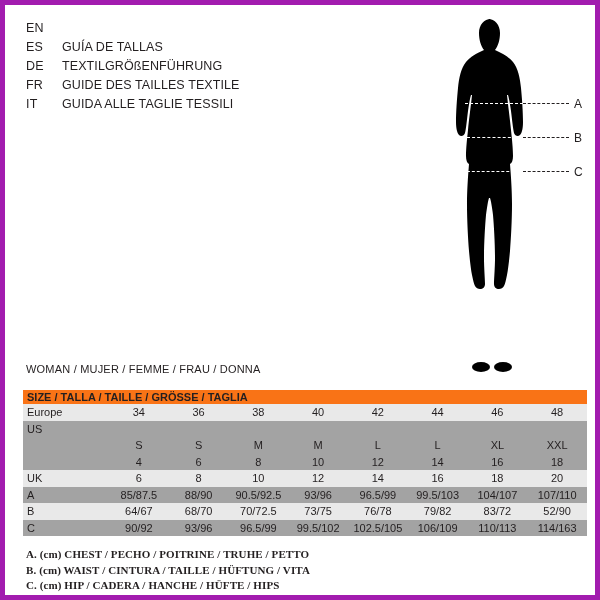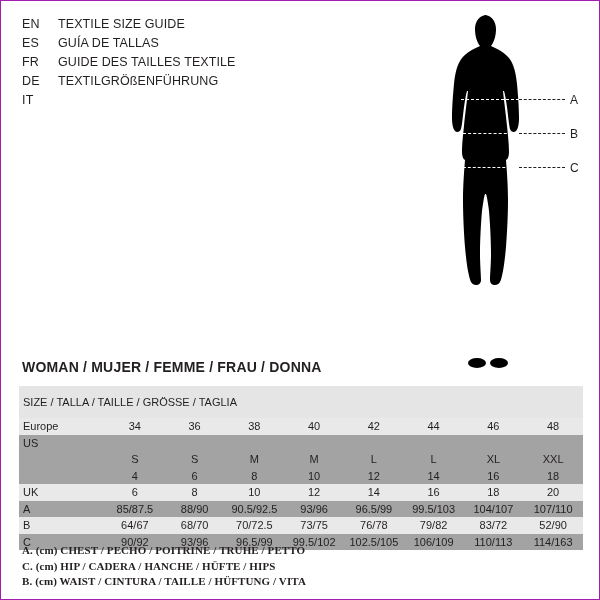--- a/index.html
+++ b/index.html
@@ -12,21 +12,21 @@
     background: #ffffff;
     font-family: "Liberation Sans", sans-serif;
     color: #231f20;
     overflow: hidden;
   }
   #page {
     position: relative;
     width: 600px;
     height: 600px;
     box-sizing: border-box;
-    border: 1px solid #a21caf;
+    border: 5px solid #a21caf;
   }
 
   
   .titles {
     position: absolute;
     left: 21px;
     top: 16px;
     width: 330px;
   }
   .title-row {
@@ -66,42 +66,42 @@
     position: absolute;
     font-size: 12px;
     color: #231f20;
   }
 
   
   .section-head {
     position: absolute;
     left: 21px;
     top: 358px;
-    font-size: 14px;
-    font-weight: bold;
+    font-size: 11px;
+    font-weight: normal;
     letter-spacing: 0.2px;
   }
 
   
   .table {
     position: absolute;
     left: 18px;
     top: 385px;
     width: 564px;
     font-size: 11px;
   }
   .trow {
     display: flex;
     align-items: center;
     height: 16.5px;
   }
   .trow.head {
-    background: #e5e5e5;
-    font-weight: normal;
-    height: 32px;
+    background: #f97316;
+    font-weight: bold;
+    height: 14px;
   }
   .trow.shaded { background: #e9e9e9; }
   .trow.plain { background: #a3a3a3; }
   .cell-label {
     width: 86px;
     padding-left: 4px;
     box-sizing: border-box;
     text-align: left;
   }
   .cell {
@@ -127,36 +127,36 @@
   .footnote { height: 15.5px; }
 </style>
 </head>
 <body>
 
 <div id="page">
 
   <div class="titles">
     <div class="title-row">
       <div class="title-lang">EN</div>
-      <div class="title-text">TEXTILE SIZE GUIDE</div>
     </div>
     <div class="title-row">
       <div class="title-lang">ES</div>
       <div class="title-text">GUÍA DE TALLAS</div>
     </div>
     <div class="title-row">
+      <div class="title-lang">DE</div>
+      <div class="title-text">TEXTILGRÖßENFÜHRUNG</div>
+    </div>
+    <div class="title-row">
       <div class="title-lang">FR</div>
       <div class="title-text">GUIDE DES TAILLES TEXTILE</div>
     </div>
     <div class="title-row">
-      <div class="title-lang">DE</div>
-      <div class="title-text">TEXTILGRÖßENFÜHRUNG</div>
-    </div>
-    <div class="title-row">
       <div class="title-lang">IT</div>
+      <div class="title-text">GUIDA ALLE TAGLIE TESSILI</div>
     </div>
   </div>
 
   <div class="figure">
     <svg width="190" height="360" viewBox="0 0 190 360">
       <path fill="#000000" d="
         M88,4
         c-7,0 -12,6 -12,14
         c0,7 2,13 5,17
         c-7,3 -14,7 -18,12
@@ -323,17 +323,17 @@
       <div class="cell">102.5/105</div>
       <div class="cell">106/109</div>
       <div class="cell">110/113</div>
       <div class="cell">114/163</div>
     </div>
 
   </div>
 
   <div class="footnotes">
     <div class="footnote">A. (cm) CHEST / PECHO / POITRINE / TRUHE / PETTO</div>
+    <div class="footnote">B. (cm) WAIST / CINTURA / TAILLE / HÜFTUNG / VITA</div>
     <div class="footnote">C. (cm) HIP / CADERA / HANCHE / HÜFTE / HIPS</div>
-    <div class="footnote">B. (cm) WAIST / CINTURA / TAILLE / HÜFTUNG / VITA</div>
   </div>
 
 </div>
 
 </body></html>

